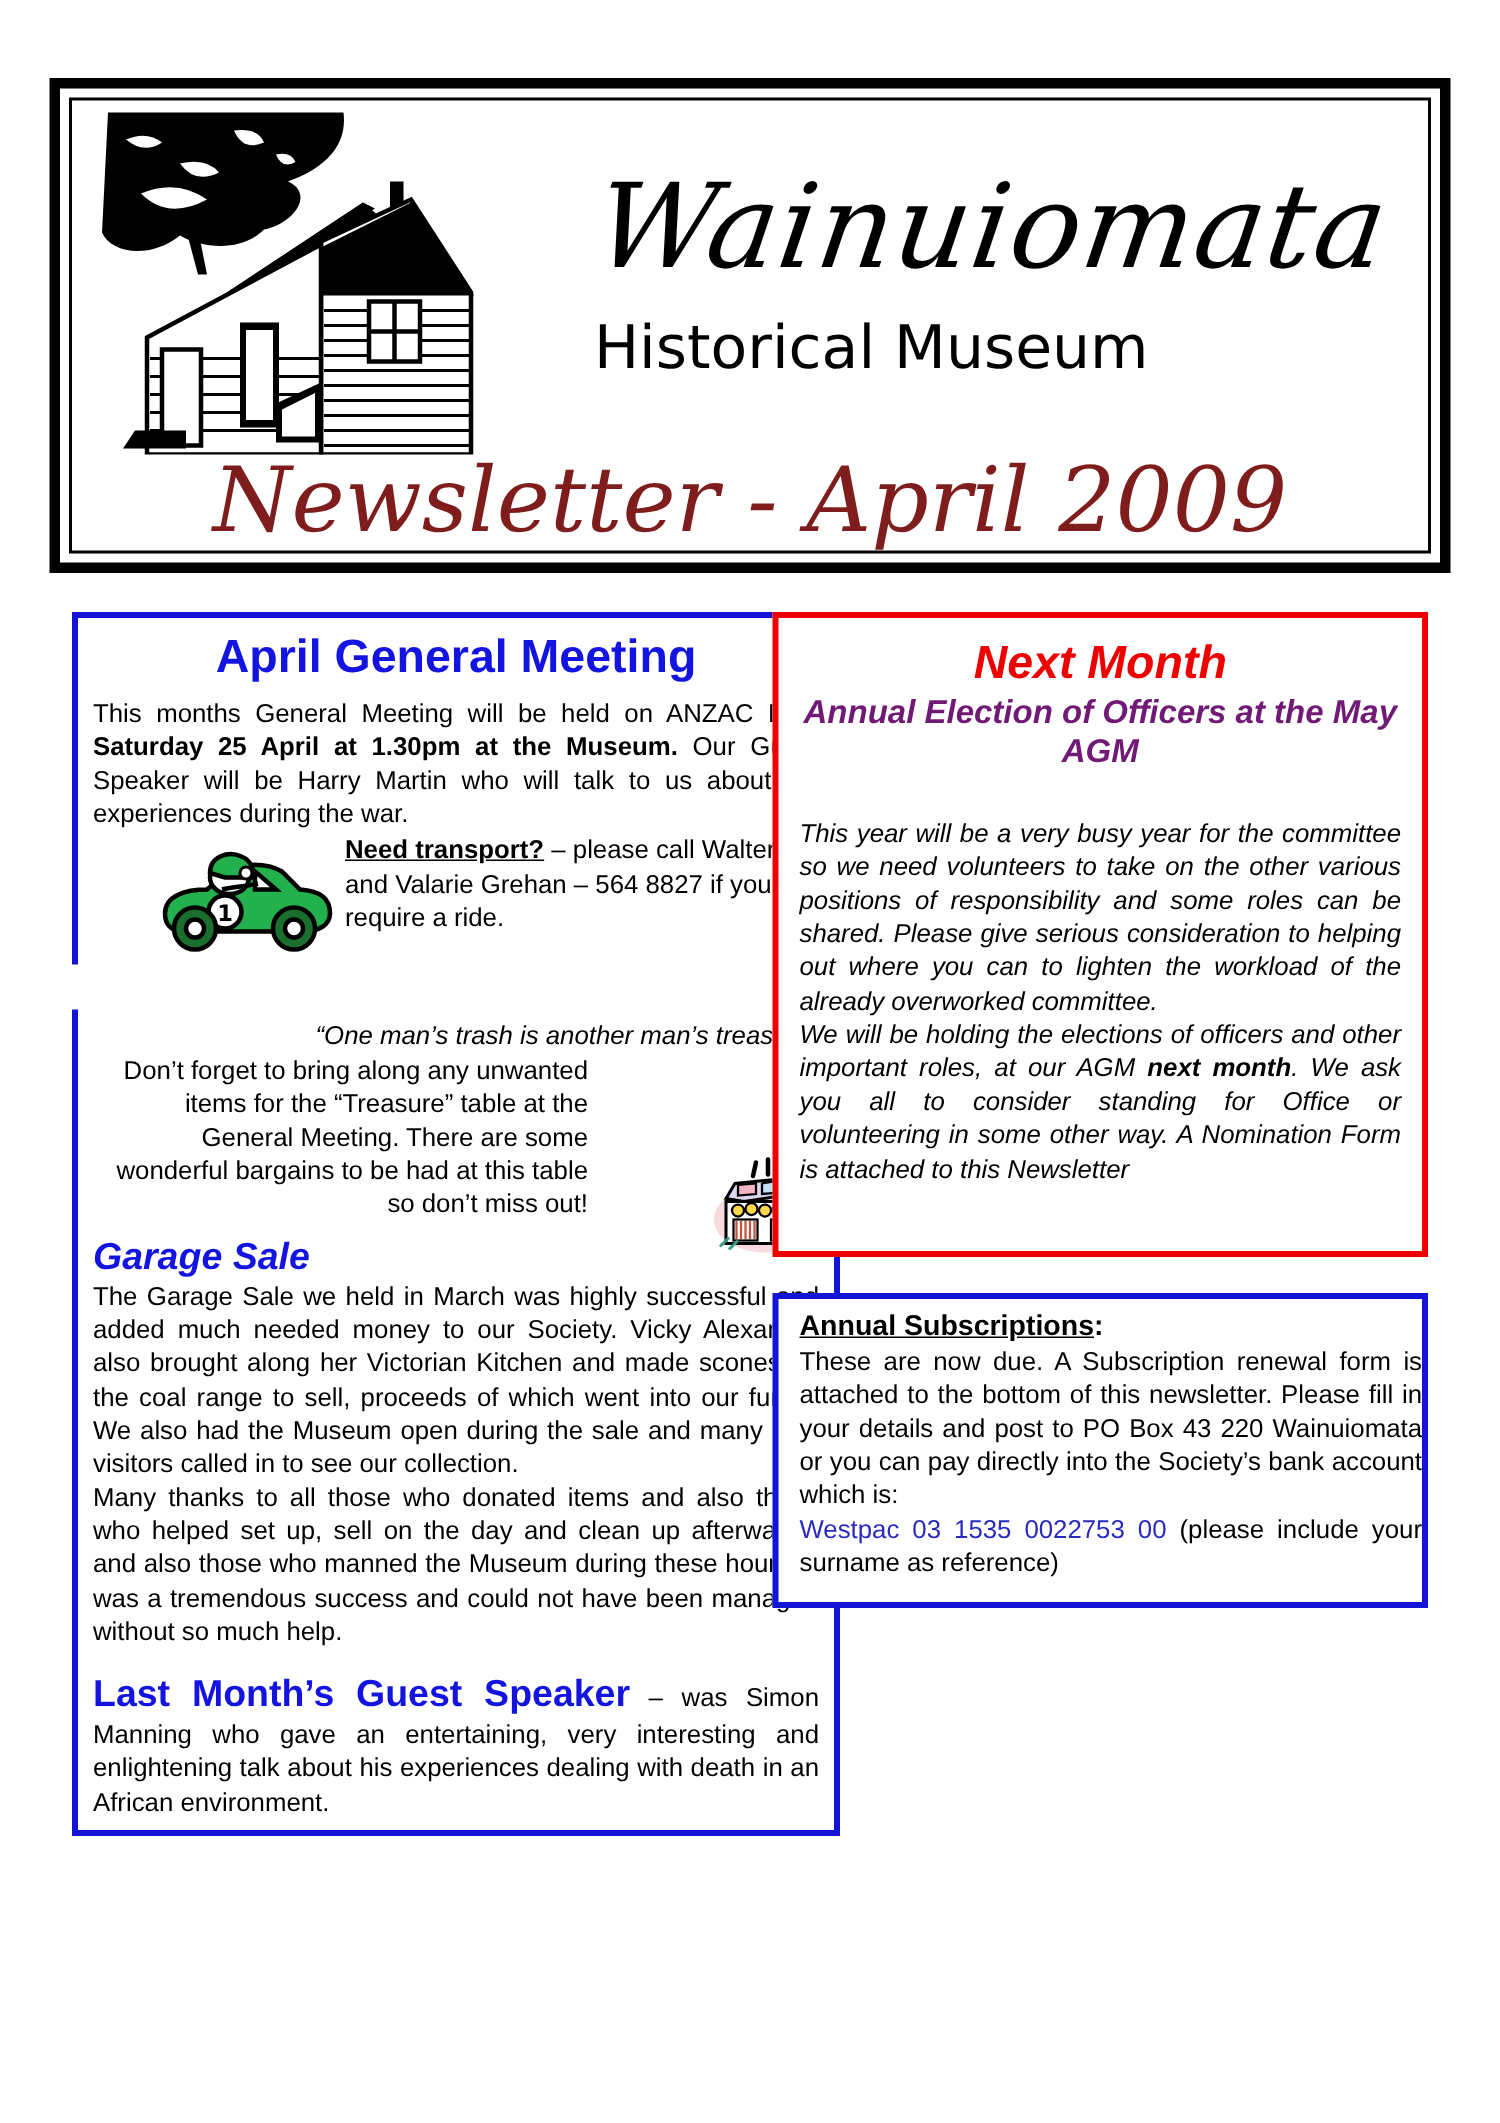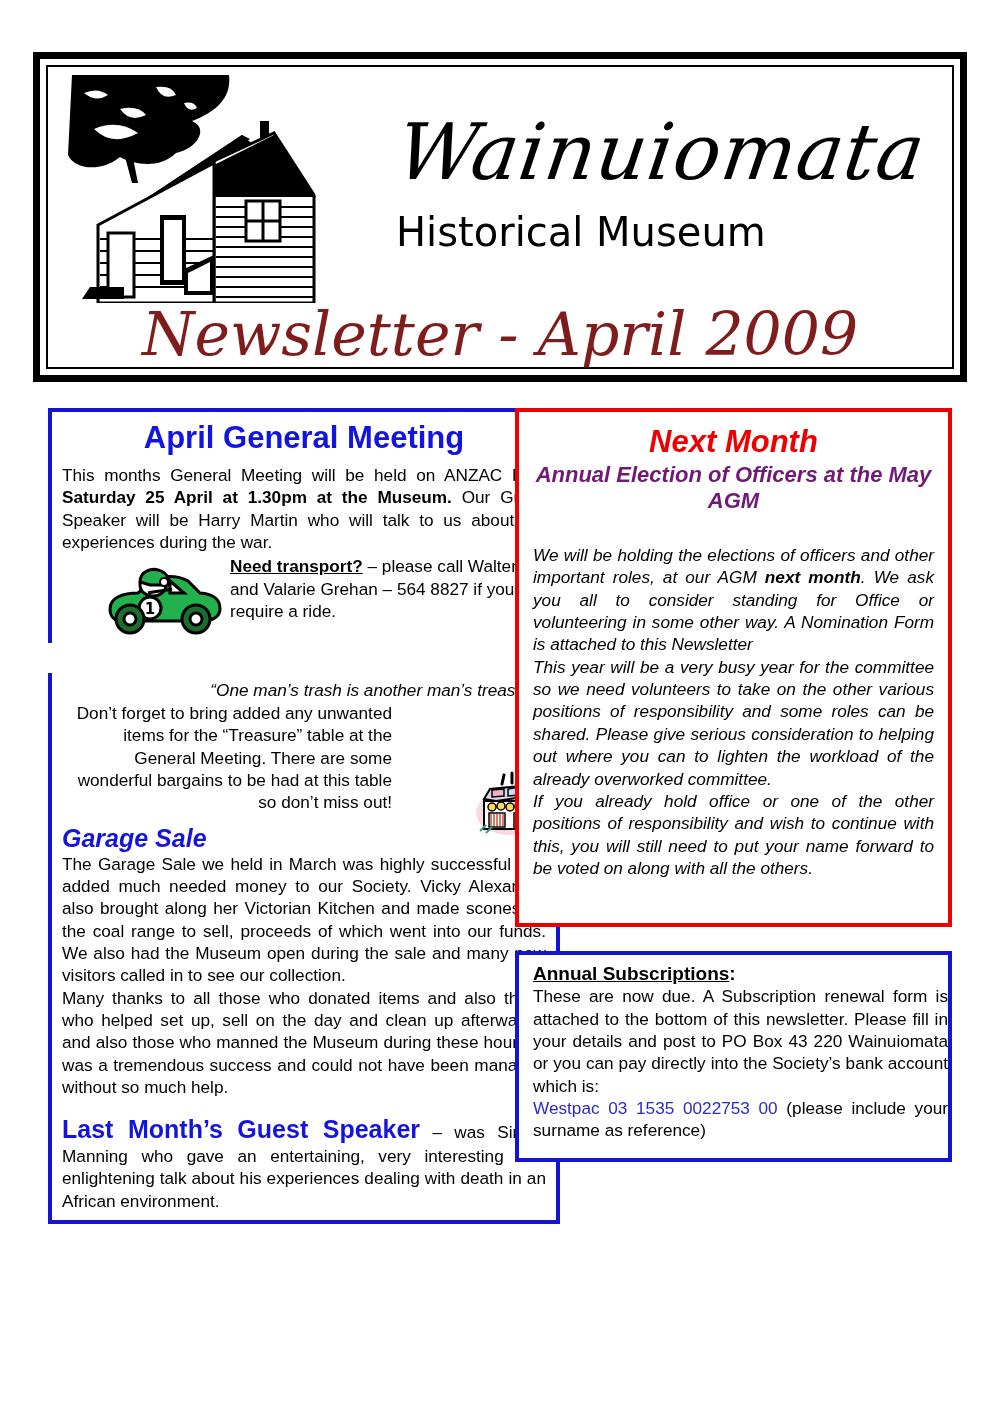--- a/index.html
+++ b/index.html
@@ -318,43 +318,42 @@
           <g stroke="#3b9a86" stroke-width="2">
             <line x1="10" y1="62" x2="16" y2="56"></line>
               <line x1="16" y1="64" x2="22" y2="58"></line>
             <line x1="58" y1="64" x2="64" y2="58"></line>
               <line x1="64" y1="62" x2="70" y2="56"></line>
           </g>
         </svg>
       </div>
 
       <p class="i nojust">“One man’s trash is another man’s treasure”</p>
-      <p class="nojust" style="max-width:330px;">Don’t forget to bring added any unwanted items for the “Treasure” table at the General Meeting. There are some wonderful bargains to be had at this table so don’t miss out!</p>
+      <p class="nojust" style="max-width:330px;">Don’t forget to bring along any unwanted items for the “Treasure” table at the General Meeting. There are some wonderful bargains to be had at this table so don’t miss out!</p>
 
       <h3 class="head-italic">Garage Sale</h3>
       <p>The Garage Sale we held in March was highly successful and added much needed money to our Society. Vicky Alexander also brought along her Victorian Kitchen and made scones on the coal range to sell, proceeds of which went into our funds.  We also had the Museum open during the sale and many new visitors called in to see our collection.</p>
       <p>Many thanks to all those who donated items and also those who helped set up, sell on the day and clean up afterwards, and also those who manned the Museum during these hours. It was a tremendous success and could not have been managed without so much help.</p>
 
       <div class="gap"></div>
 
       <p><span class="head-inline">Last Month’s Guest Speaker</span><span> – was Simon Manning who gave an entertaining, very interesting and enlightening talk about his experiences dealing with death in an African environment.</span></p>
     </div>
   </div>
 
   <div class="col-right">
 
     <div class="box-red pad" style="padding:8px 14px 16px 14px;font-style:italic;">
       <h1 class="sec-title-red">Next Month</h1>
       <h2 class="sub-title-black">Annual Election of Officers at the May AGM</h2>
 
       <div style="height:26px"></div>
 
+      <p>This year will be a very busy year for the committee so we need volunteers to take on the other various positions of responsibility and some roles can be shared. Please give serious consideration to helping out where you can to lighten the workload of the already overworked committee.</p>
       <p><span>We will be holding the elections of officers and other important roles, at our AGM </span><span class="b">next month</span><span>. We ask you all to consider standing for Office or volunteering in some other way. A Nomination Form is attached to this Newsletter</span></p>
-      <p>This year will be a very busy year for the committee so we need volunteers to take on the other various positions of responsibility and some roles can be shared. Please give serious consideration to helping out where you can to lighten the workload of the already overworked committee.</p>
-      <p>If you already hold office or one of the other positions of responsibility and wish to continue with this, you will still need to put your name forward to be voted on along with all the others.</p>
 
       <div class="gap"></div>
 
 
       <div class="gap"></div>
 
     </div>
 
     <div style="height:24px"></div>
 

